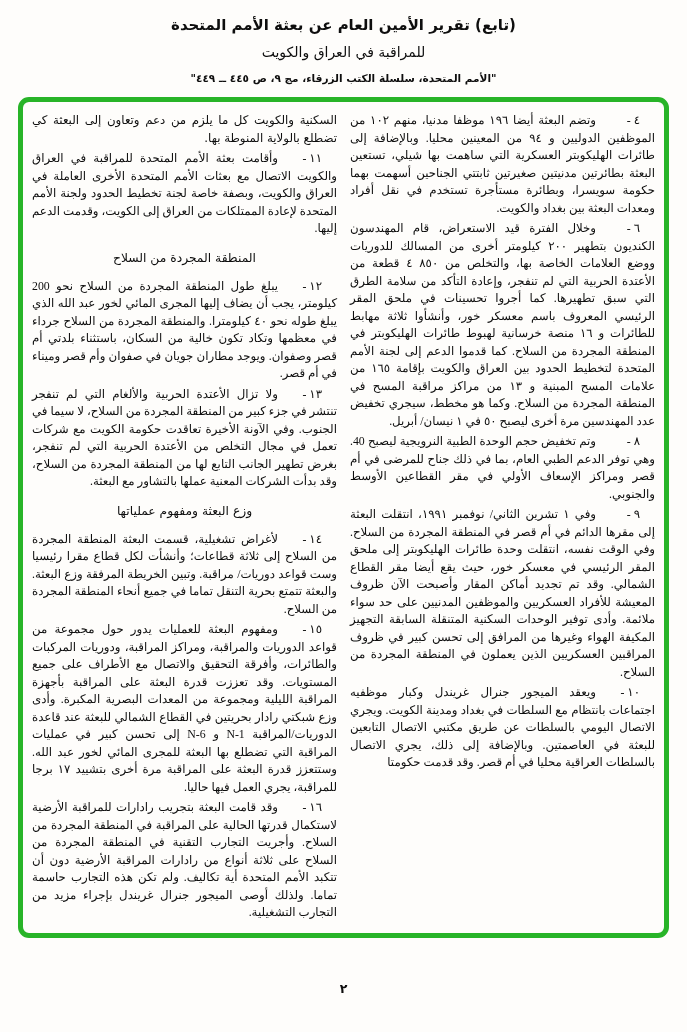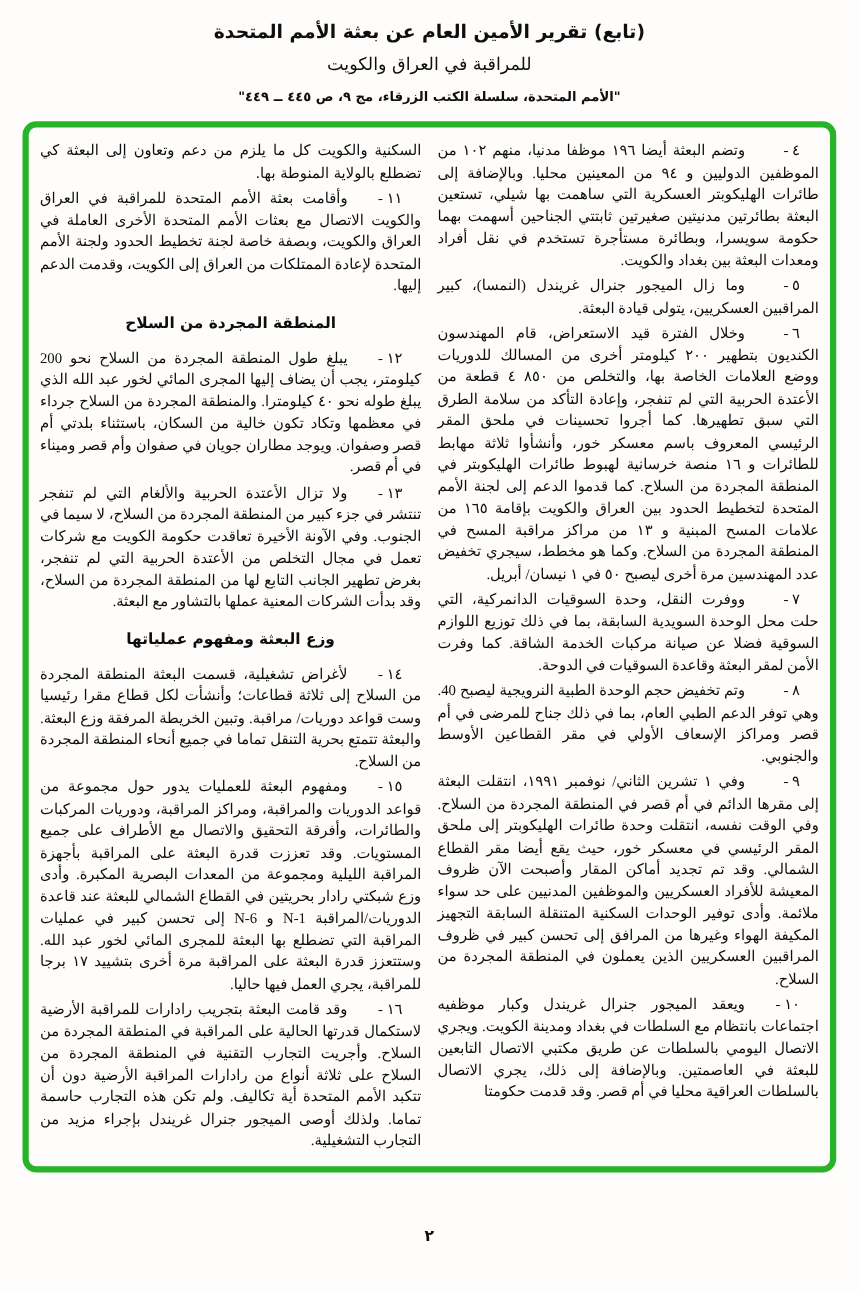--- a/index.html
+++ b/index.html
@@ -30,21 +30,21 @@
   .para {
     margin:0 0 3px 0;
     font-size:11.8px;
     line-height:17.5px;
     text-align:justify;
   }
   .para.numbered { text-indent:15px;font-family:Liberation Serif, serif; }
   .pnum { display:inline-block; min-width:44px; text-indent:0; }
 
   .sect-heading {
-    font-weight:bold;
+    font-weight:normal;
     font-size:12.3px;
     text-align:center;
     margin:13px 0 11px 0;
     line-height:1.3;
   }
 
   .footer { text-align:center; margin-top:40px; }
   .page-number { font-weight:bold; font-size:12.5px; }
 </style>
 </head>
@@ -55,23 +55,21 @@
   <div class="header">
     <div class="title-line1">(تابع) تقرير الأمين العام عن بعثة الأمم المتحدة</div>
     <div class="title-line2">للمراقبة في العراق والكويت</div>
     <div class="source-note">"الأمم المتحدة، سلسلة الكتب الزرقاء، مج ٩، ص ٤٤٥ ــ ٤٤٩"</div>
   </div>
 
   <div class="content-box">
 
     <div class="col">
       <p class="para numbered"><span class="pnum">٤ -</span><span class="ptext">وتضم البعثة أيضا ١٩٦ موظفا مدنيا، منهم ١٠٢ من الموظفين الدوليين و ٩٤ من المعينين محليا. وبالإضافة إلى طائرات الهليكوبتر العسكرية التي ساهمت بها شيلي، تستعين البعثة بطائرتين مدنيتين صغيرتين ثابتتي الجناحين أسهمت بهما حكومة سويسرا، وبطائرة مستأجرة تستخدم في نقل أفراد ومعدات البعثة بين بغداد والكويت.</span></p>
-      <p class="para numbered"><span class="pnum">٥ -</span><span class="ptext">وما زال الميجور جنرال غريندل (النمسا)، كبير المراقبين العسكريين، يتولى قيادة البعثة.</span></p>
       <p class="para numbered"><span class="pnum">٦ -</span><span class="ptext">وخلال الفترة قيد الاستعراض، قام المهندسون الكنديون بتطهير ٢٠٠ كيلومتر أخرى من المسالك للدوريات ووضع العلامات الخاصة بها، والتخلص من ٤&nbsp;٨٥٠ قطعة من الأعتدة الحربية التي لم تنفجر، وإعادة التأكد من سلامة الطرق التي سبق تطهيرها. كما أجروا تحسينات في ملحق المقر الرئيسي المعروف باسم معسكر خور، وأنشأوا ثلاثة مهابط للطائرات و ١٦ منصة خرسانية لهبوط طائرات الهليكوبتر في المنطقة المجردة من السلاح. كما قدموا الدعم إلى لجنة الأمم المتحدة لتخطيط الحدود بين العراق والكويت بإقامة ١٦٥ من علامات المسح المبنية و ١٣ من مراكز مراقبة المسح في المنطقة المجردة من السلاح. وكما هو مخطط، سيجري تخفيض عدد المهندسين مرة أخرى ليصبح ٥٠ في ١ نيسان/ أبريل.</span></p>
-      <p class="para numbered"><span class="pnum">٧ -</span><span class="ptext">ووفرت النقل، وحدة السوقيات الدانمركية، التي حلت محل الوحدة السويدية السابقة، بما في ذلك توزيع اللوازم السوقية فضلا عن صيانة مركبات الخدمة الشاقة. كما وفرت الأمن لمقر البعثة وقاعدة السوقيات في الدوحة.</span></p>
       <p class="para numbered"><span class="pnum">٨ -</span><span class="ptext">وتم تخفيض حجم الوحدة الطبية النرويجية ليصبح 40. وهي توفر الدعم الطبي العام، بما في ذلك جناح للمرضى في أم قصر ومراكز الإسعاف الأولي في مقر القطاعين الأوسط والجنوبي.</span></p>
       <p class="para numbered"><span class="pnum">٩ -</span><span class="ptext">وفي ١ تشرين الثاني/ نوفمبر ١٩٩١، انتقلت البعثة إلى مقرها الدائم في أم قصر في المنطقة المجردة من السلاح. وفي الوقت نفسه، انتقلت وحدة طائرات الهليكوبتر إلى ملحق المقر الرئيسي في معسكر خور، حيث يقع أيضا مقر القطاع الشمالي. وقد تم تجديد أماكن المقار وأصبحت الآن ظروف المعيشة للأفراد العسكريين والموظفين المدنيين على حد سواء ملائمة. وأدى توفير الوحدات السكنية المتنقلة السابقة التجهيز المكيفة الهواء وغيرها من المرافق إلى تحسن كبير في ظروف المراقبين العسكريين الذين يعملون في المنطقة المجردة من السلاح.</span></p>
       <p class="para numbered"><span class="pnum">١٠ -</span><span class="ptext">ويعقد الميجور جنرال غريندل وكبار موظفيه اجتماعات بانتظام مع السلطات في بغداد ومدينة الكويت. ويجري الاتصال اليومي بالسلطات عن طريق مكتبي الاتصال التابعين للبعثة في العاصمتين. وبالإضافة إلى ذلك، يجري الاتصال بالسلطات العراقية محليا في أم قصر. وقد قدمت حكومتا</span></p>
     </div>
 
     <div class="col">
       <p class="para"><span class="ptext">السكنية والكويت كل ما يلزم من دعم وتعاون إلى البعثة كي تضطلع بالولاية المنوطة بها.</span></p>
       <p class="para numbered"><span class="pnum">١١ -</span><span class="ptext">وأقامت بعثة الأمم المتحدة للمراقبة في العراق والكويت الاتصال مع بعثات الأمم المتحدة الأخرى العاملة في العراق والكويت، وبصفة خاصة لجنة تخطيط الحدود ولجنة الأمم المتحدة لإعادة الممتلكات من العراق إلى الكويت، وقدمت الدعم إليها.</span></p>
       <h3 class="sect-heading">المنطقة المجردة من السلاح</h3>
       <p class="para numbered"><span class="pnum">١٢ -</span><span class="ptext">يبلغ طول المنطقة المجردة من السلاح نحو 200 كيلومتر، يجب أن يضاف إليها المجرى المائي لخور عبد الله الذي يبلغ طوله نحو ٤٠ كيلومترا. والمنطقة المجردة من السلاح جرداء في معظمها وتكاد تكون خالية من السكان، باستثناء بلدتي أم قصر وصفوان. ويوجد مطاران جويان في صفوان وأم قصر وميناء في أم قصر.</span></p>

